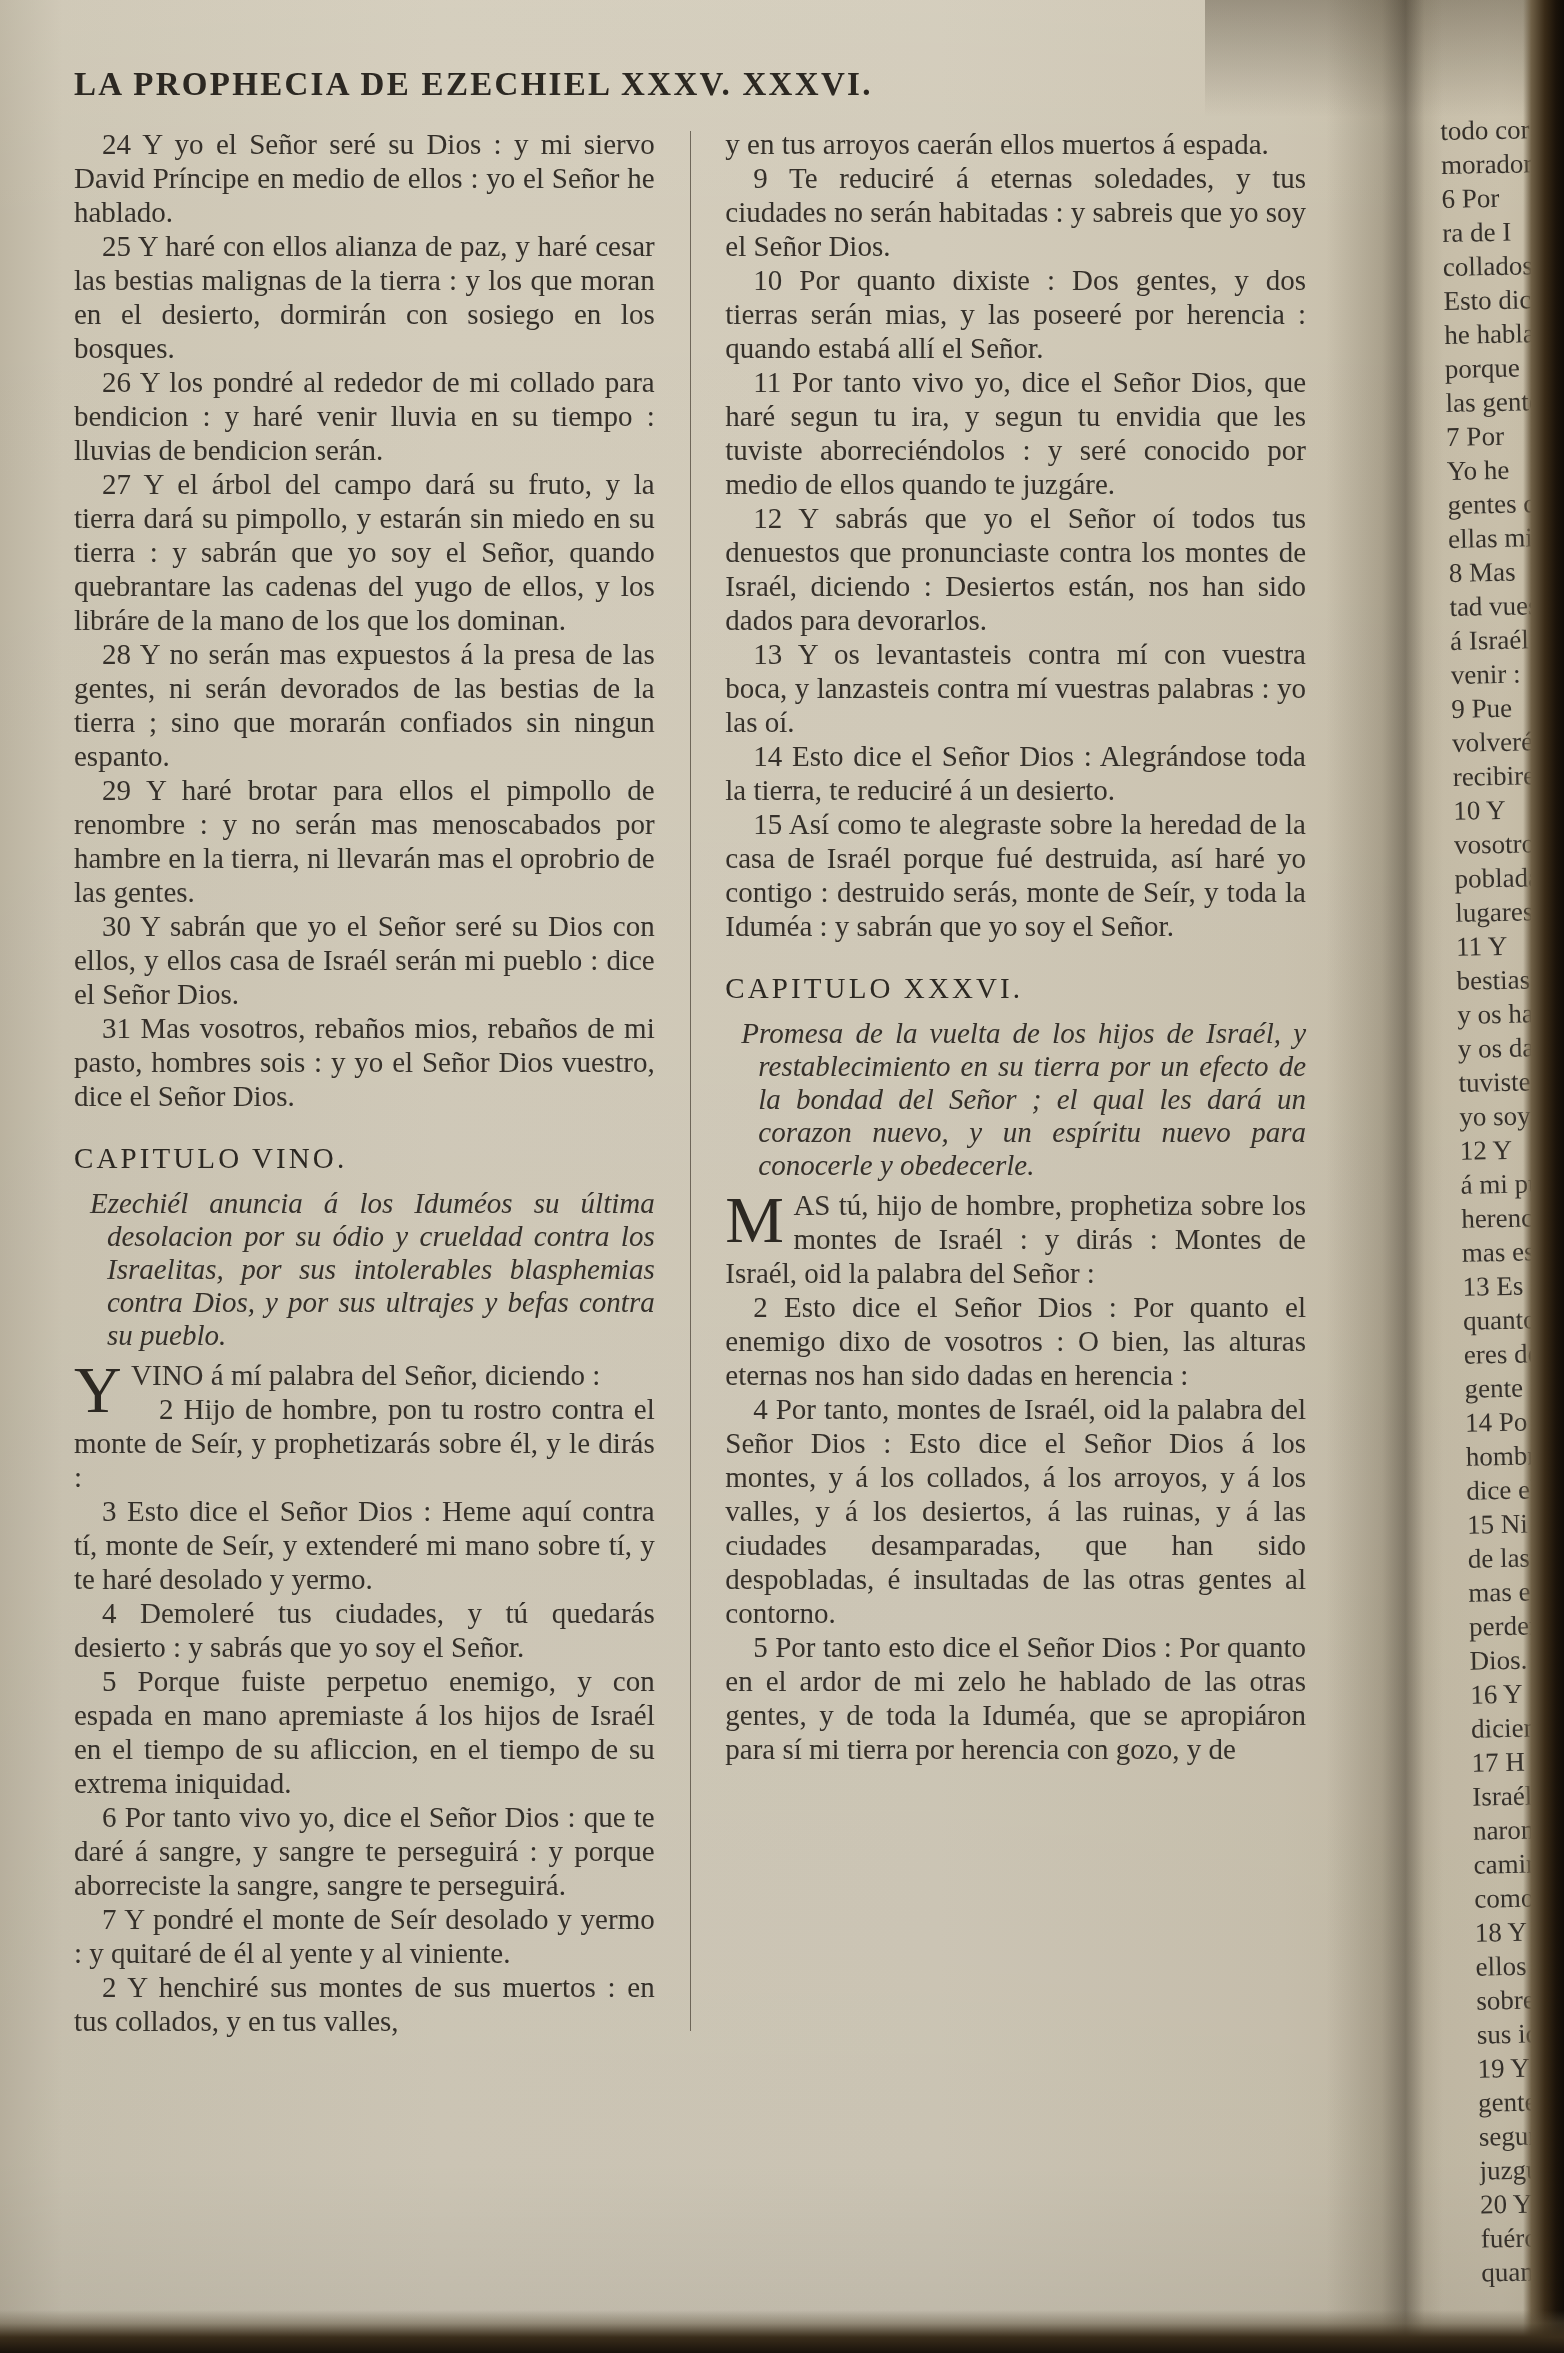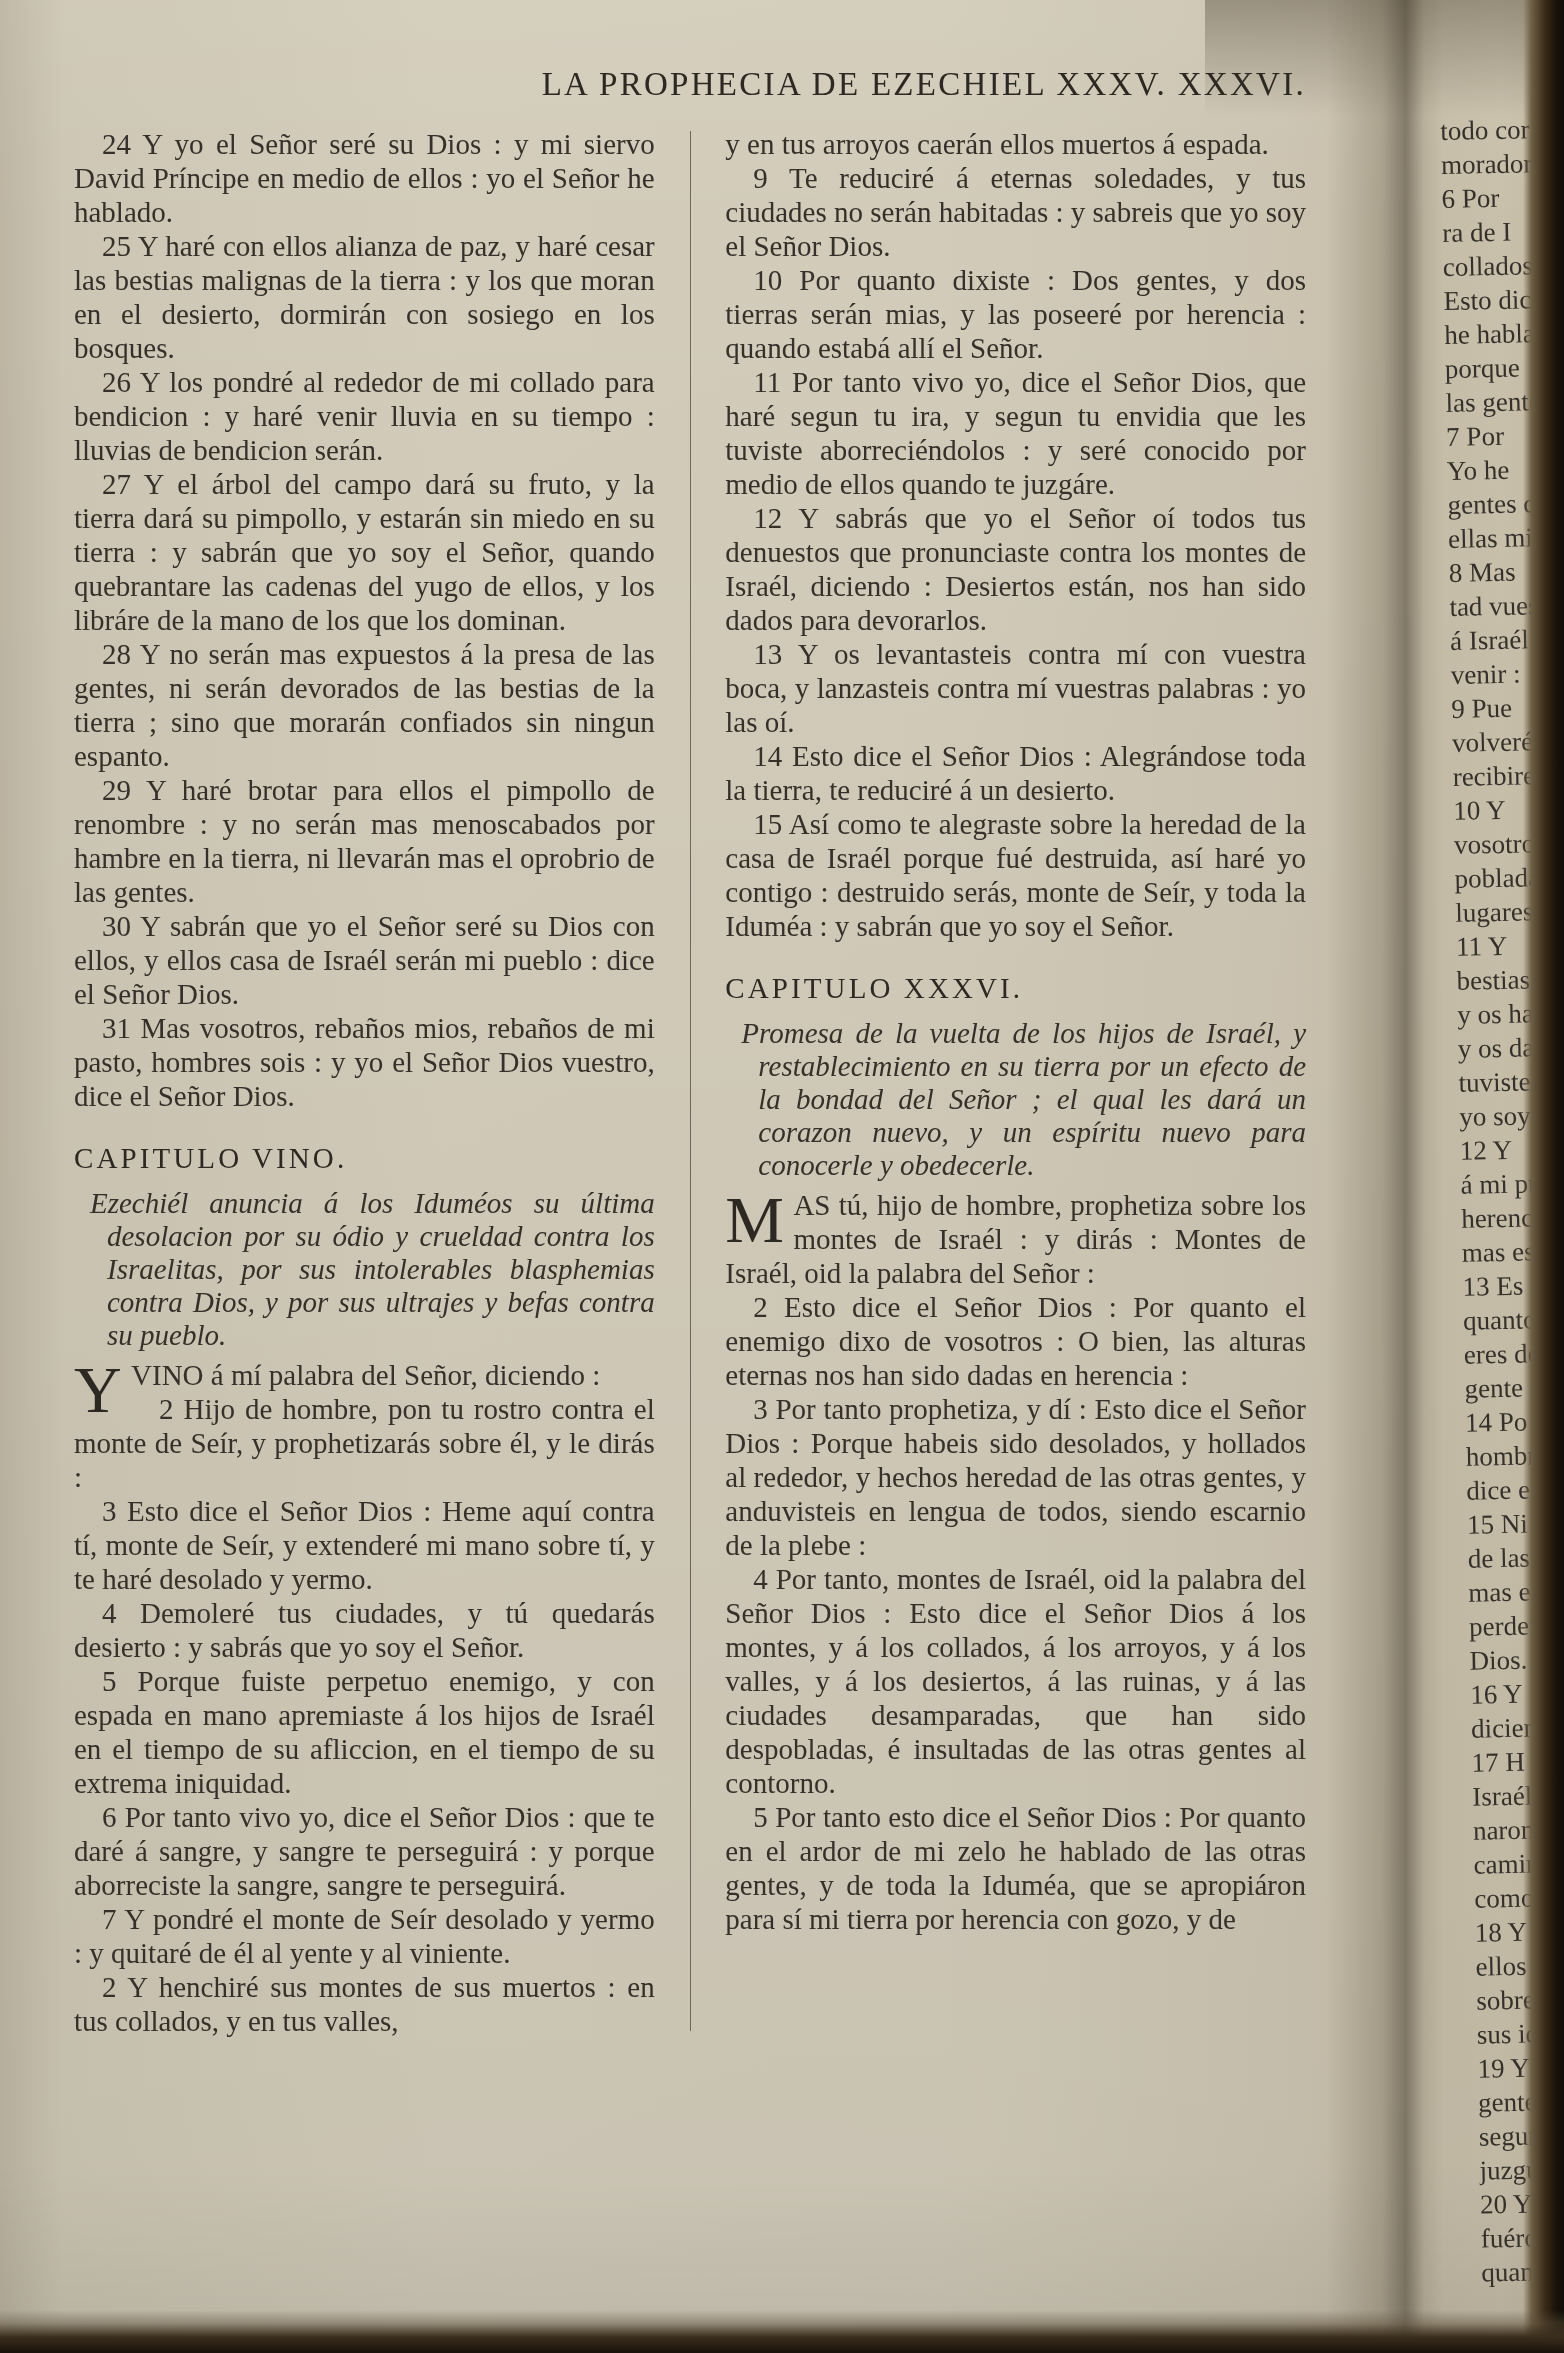--- a/index.html
+++ b/index.html
@@ -17,22 +17,22 @@
   .corner-shade {
     position:absolute; right:31px; top:0; width:329px; height:117px;
     background:linear-gradient(180deg, rgba(52,42,26,0.35), rgba(52,42,26,0));
     pointer-events:none;
   }
   .content {
     position:absolute; left:74px; top:66px; width:1232px;
   }
   .running-head {
     margin:0 0 23.5px 0;
-    text-align:right;
-    font-size:33px; font-weight:400; letter-spacing:2.3px;
+    text-align:left;
+    font-size:33px; font-weight:700; letter-spacing:2.3px;
     color:var(--heading-ink,#2c2822);
     white-space:nowrap;
   }
   .columns { display:flex; align-items:stretch; }
   .col { width:581px; font-size:29px; line-height:34px; }
   .col-divider {
     width:1.6px; background:var(--divider,#4d463a); opacity:0.75;
     margin:4.7px 34px 7.8px 35px;
   }
   p.verse { margin:0; text-indent:28px; text-align:justify; }
@@ -116,21 +116,20 @@
           <p class="verse">10 Por quanto dixiste : Dos gentes, y dos tierras serán mias, y las poseeré por herencia : quando estabá allí el Señor.</p>
           <p class="verse">11 Por tanto vivo yo, dice el Señor Dios, que haré segun tu ira, y segun tu envidia que les tuviste aborreciéndolos : y seré conocido por medio de ellos quando te juzgáre.</p>
           <p class="verse">12 Y sabrás que yo el Señor oí todos tus denuestos que pronunciaste contra los montes de Israél, diciendo : Desiertos están, nos han sido dados para devorarlos.</p>
           <p class="verse">13 Y os levantasteis contra mí con vuestra boca, y lanzasteis contra mí vuestras palabras : yo las oí.</p>
           <p class="verse">14 Esto dice el Señor Dios : Alegrándose toda la tierra, te reduciré á un desierto.</p>
           <p class="verse">15 Así como te alegraste sobre la heredad de la casa de Israél porque fué destruida, así haré yo contigo : destruido serás, monte de Seír, y toda la Iduméa : y sabrán que yo soy el Señor.</p>
           <p class="chapter-heading">CAPITULO XXXVI.</p>
           <p class="chapter-argument">Promesa de la vuelta de los hijos de Israél, y restablecimiento en su tierra por un efecto de la bondad del Señor ; el qual les dará un corazon nuevo, y un espíritu nuevo para conocerle y obedecerle.</p>
           <p class="verse dropcap"><span class="initial">M</span>AS tú, hijo de hombre, prophetiza sobre los montes de Israél : y dirás : Montes de Israél, oid la palabra del Señor :</p>
           <p class="verse">2 Esto dice el Señor Dios : Por quanto el enemigo dixo de vosotros : O bien, las alturas eternas nos han sido dadas en herencia :</p>
-          <p class="verse">3 Por tanto prophetiza, y dí : Esto dice el Señor Dios : Porque habeis sido desolados, y hollados al rededor, y hechos heredad de las otras gentes, y anduvisteis en lengua de todos, siendo escarnio de la plebe :</p>
           <p class="verse">4 Por tanto, montes de Israél, oid la palabra del Señor Dios : Esto dice el Señor Dios á los montes, y á los collados, á los arroyos, y á los valles, y á los desiertos, á las ruinas, y á las ciudades desamparadas, que han sido despobladas, é insultadas de las otras gentes al contorno.</p>
           <p class="verse">5 Por tanto esto dice el Señor Dios : Por quanto en el ardor de mi zelo he hablado de las otras gentes, y de toda la Iduméa, que se apropiáron para sí mi tierra por herencia con gozo, y de</p>
         </div>
     </div>
   </div>
 
   <div class="gutter-crease"></div>
 
   <div class="edge-page" id="edge-page">
       <div class="edge-line">todo cor</div>

